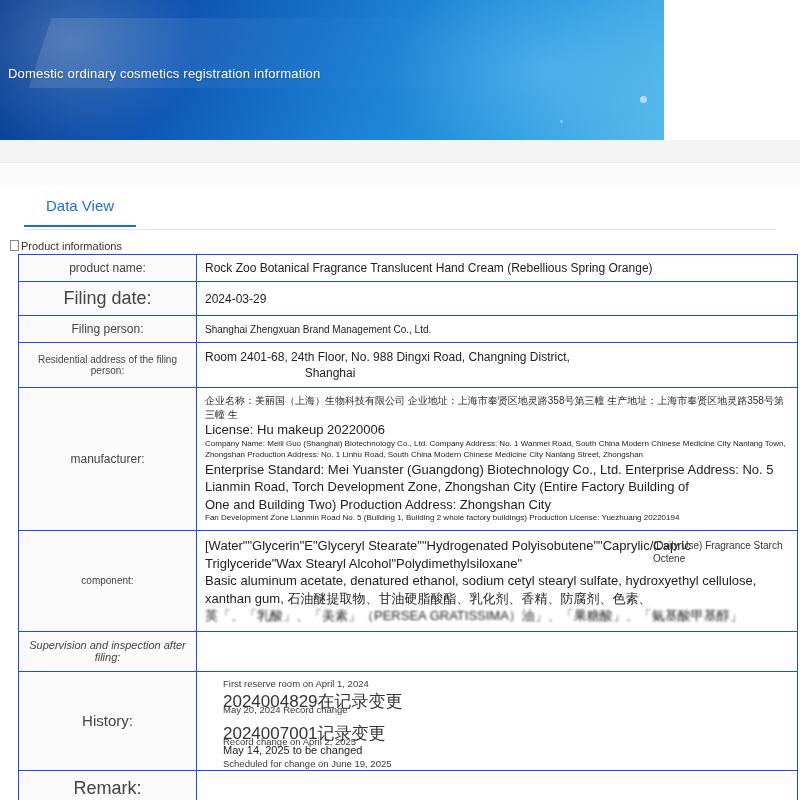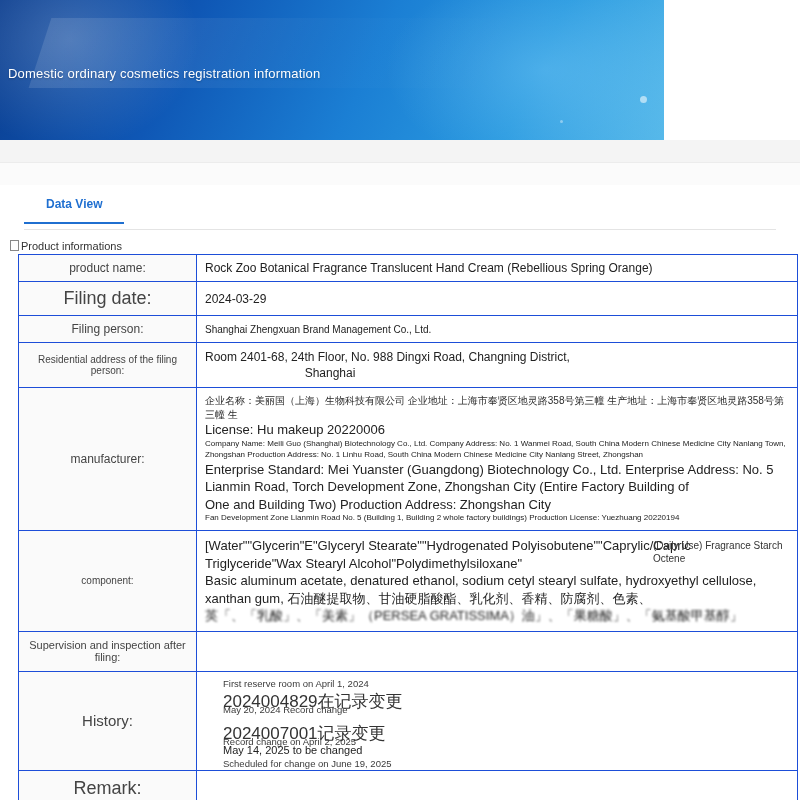--- a/index.html
+++ b/index.html
@@ -94,27 +94,26 @@
   
   .tabs {
     position: relative;
     height: 44px;
     margin: 14px 0 0 24px;
     border-bottom: 1px solid #e4e4e4;
     width: 752px;
   }
   .tab {
     display: inline-block;
-    font-size: 12px;
+    font-size: 15px;
     color: #1f6fd0;
     padding: 10px 22px 12px 22px;
     position: relative;
     top: 2px;
     cursor: pointer;
-    font-weight: bold;
   }
   .tab.active::after {
     content: "";
     position: absolute;
     left: 0; right: 0; bottom: -1px;
     height: 2px;
     background: #1f6fd0;
   }
 
   
@@ -276,21 +275,21 @@
           <td class="lab f10">component:</td>
           <td class="val val-pad rowline" style="position:relative;">
             <div class="f9">[Water""Glycerin"E"Glyceryl Stearate""Hydrogenated Polyisobutene""Caprylic/Capric Triglyceride"Wax Stearyl Alcohol"Polydimethylsiloxane"</div>
             <div class="f9 blur1">Basic aluminum acetate, denatured ethanol, sodium cetyl stearyl sulfate, hydroxyethyl cellulose, xanthan gum, 石油醚提取物、甘油硬脂酸酯、乳化剂、香精、防腐剂、色素、</div>
             <div class="f9 blur3">英「、「乳酸」、「美素」（PERSEA GRATISSIMA）油」、「果糖酸」、「氨基酸甲基醇」</div>
             <div class="comp-note">(Daily Use) Fragrance Starch Octene</div>
           </td>
         </tr>
 
         <tr>
-          <td class="lab f11" style="height:40px;">Supervision and inspection after filing:</td>
+          <td class="lab f11" style="height:40px;font-style:italic;">Supervision and inspection after filing:</td>
           <td class="val f11 val-pad"></td>
         </tr>
 
         <tr>
           <td class="lab f15">History:</td>
           <td class="val">
             <div class="hist">
               <div class="tiny">First reserve room on April 1, 2024</div>
               <div class="big blur1">2024004829在记录变更</div>
               <div class="tiny overlap-a blur1">May 20, 2024 Record change</div>

